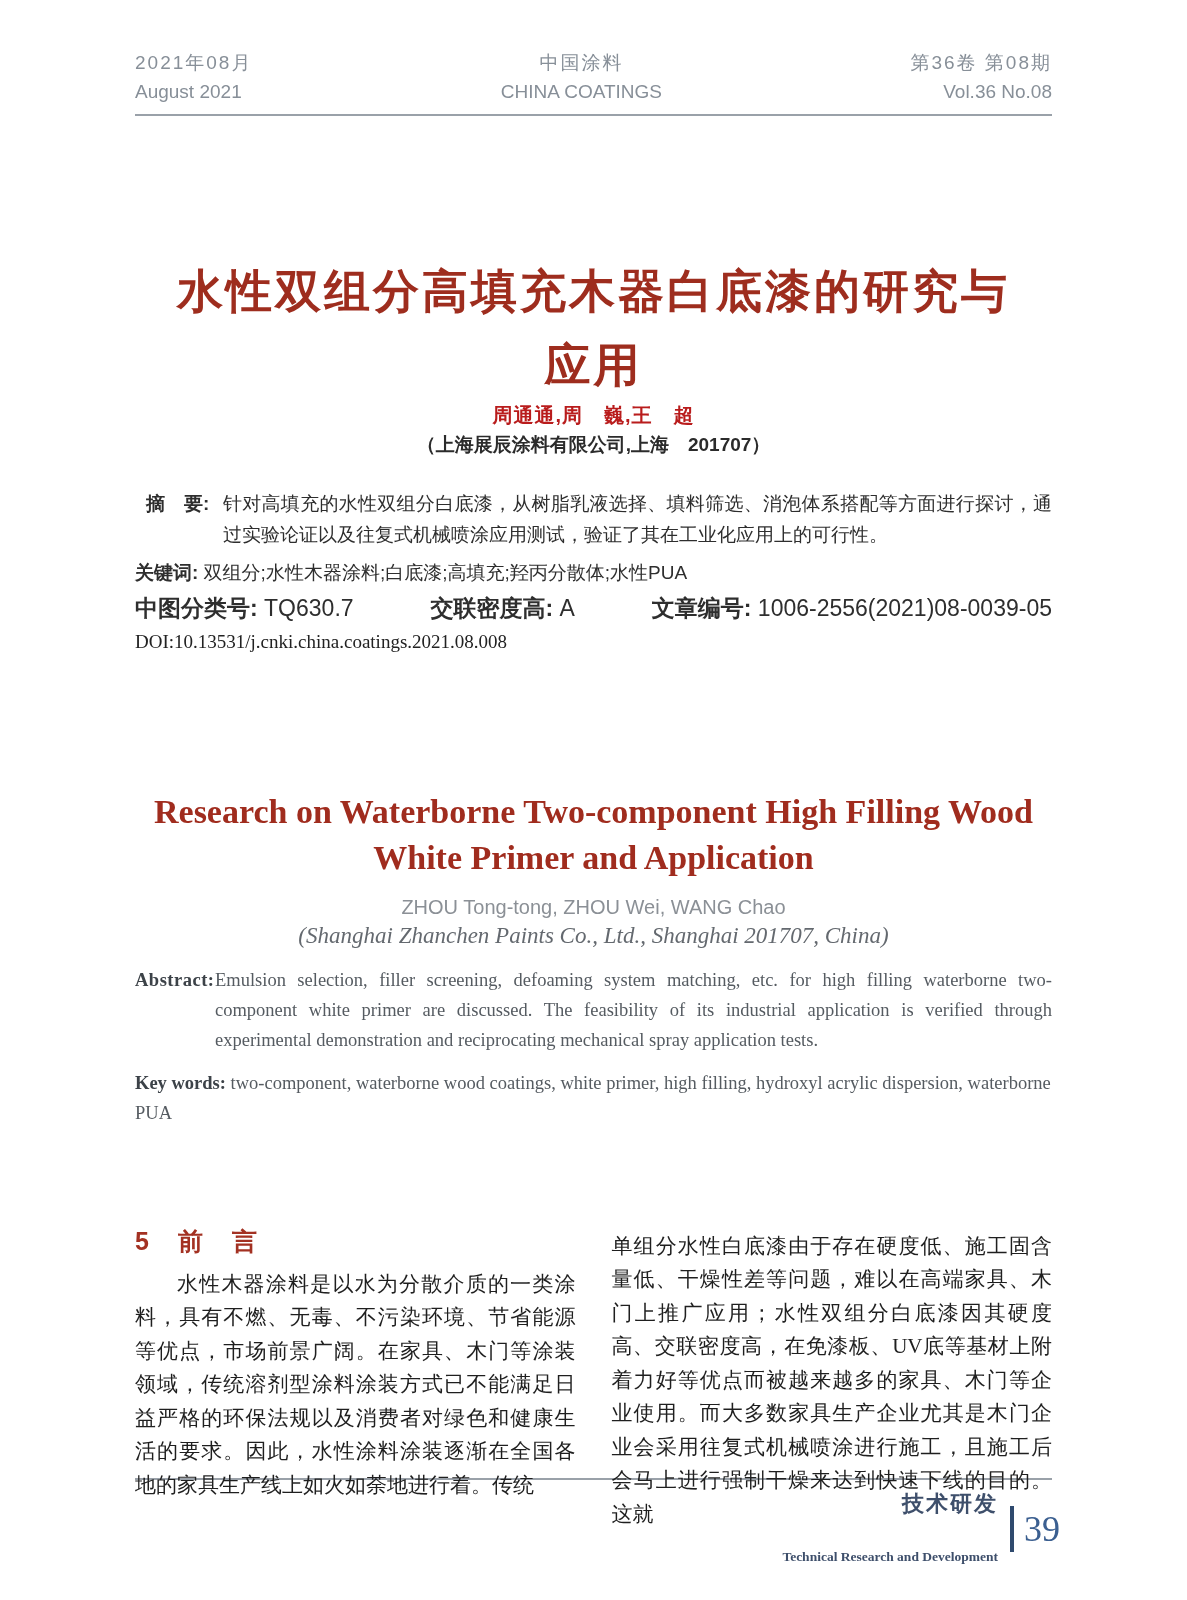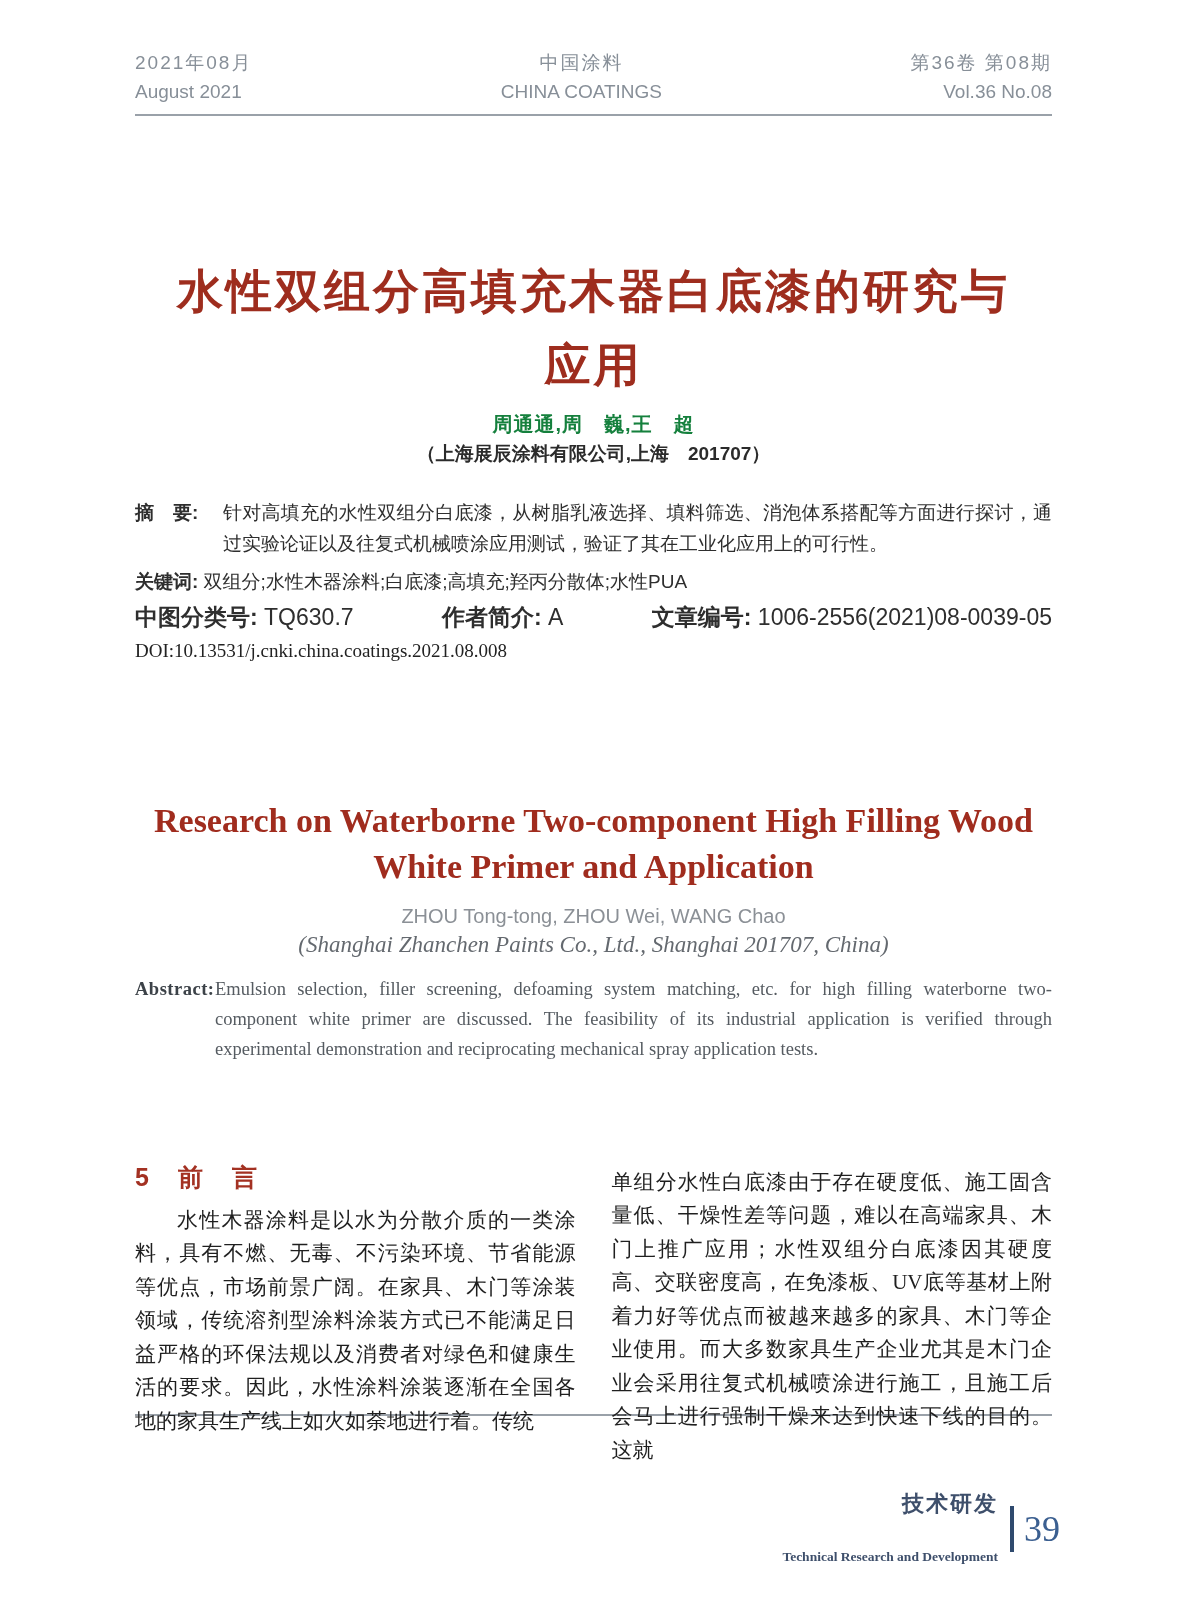--- a/index.html
+++ b/index.html
@@ -32,38 +32,38 @@
 
   
   .title-zh {
     margin-top: 138px;
     text-align: center;
     color: #9e2d1e;
     font-size: 46px; font-weight: bold;
     line-height: 74px; letter-spacing: 3px;
   }
   .authors-zh {
-    margin-top: 9px; text-align: center;
-    font-size: 20px; font-weight: bold; color: #15803d;
+    text-align: center;
+    font-size: 20px; font-weight: bold; color: #b91c1c;
     letter-spacing: 1px;
   }
   .affil-zh {
     margin-top: 3px; text-align: center;
     font-size: 19px; font-weight: bold; color: #2b2b2b;
   }
 
   
   .abs-zh {
     position: relative;
     margin-top: 30px;
     padding-left: 88px;
     font-size: 19px; line-height: 31px;
     text-align: justify;
   }
-  .abs-zh .lbl { position: absolute; left: 0; top: 0; font-weight: bold; }
+  .abs-zh .lbl { position: absolute; left: 11px; top: 0; font-weight: bold; }
   .kw-zh {
     margin-top: 9px;
     font-size: 19px; line-height: 28px;
   }
   .kw-zh .lbl { font-weight: bold; }
   .class-row {
     margin-top: 7px;
     display: flex; justify-content: space-between;
     font-size: 23px; line-height: 28px; gap: 8px;
   }
@@ -206,21 +206,21 @@
     <span class="lbl">关键词:</span>
     <span>双组分;水性木器涂料;白底漆;高填充;羟丙分散体;水性PUA</span>
   </div>
 
   <div class="class-row">
     <span>
       <span class="lbl">中图分类号:</span>
       <span>TQ630.7</span>
     </span>
     <span>
-      <span class="lbl">作者简介:</span>
+      <span class="lbl">交联密度高:</span>
       <span>A</span>
     </span>
     <span>
       <span class="lbl">文章编号:</span>
       <span>1006-2556(2021)08-0039-05</span>
     </span>
   </div>
 
   <div class="doi">DOI:10.13531/j.cnki.china.coatings.2021.08.008</div>
 
@@ -230,20 +230,24 @@
   </h2>
 
   <div class="authors-en">ZHOU Tong-tong, ZHOU Wei, WANG Chao</div>
   <div class="affil-en">(Shanghai Zhanchen Paints Co., Ltd., Shanghai 201707, China)</div>
 
   <div class="abs-en">
     <span class="lbl">Abstract:</span>
     <span>Emulsion selection, filler screening, defoaming system matching, etc. for high filling waterborne two-component white primer are discussed. The feasibility of its industrial application is verified through experimental demonstration and reciprocating mechanical spray application tests.</span>
   </div>
 
+  <div class="kw-en">
+    <span class="lbl">Key words:</span>
+    <span>two-component, waterborne wood coatings, white primer, high filling, hydroxyl acrylic dispersion, waterborne PUA</span>
+  </div>
 
   <div class="columns">
     <div class="col left-col">
       <div class="sec-heading">5　前　言</div>
       <div class="body-par indent">水性木器涂料是以水为分散介质的一类涂料，具有不燃、无毒、不污染环境、节省能源等优点，市场前景广阔。在家具、木门等涂装领域，传统溶剂型涂料涂装方式已不能满足日益严格的环保法规以及消费者对绿色和健康生活的要求。因此，水性涂料涂装逐渐在全国各地的家具生产线上如火如荼地进行着。传统</div>
     </div>
     <div class="col right-col">
       <div class="body-par">单组分水性白底漆由于存在硬度低、施工固含量低、干燥性差等问题，难以在高端家具、木门上推广应用；水性双组分白底漆因其硬度高、交联密度高，在免漆板、UV底等基材上附着力好等优点而被越来越多的家具、木门等企业使用。而大多数家具生产企业尤其是木门企业会采用往复式机械喷涂进行施工，且施工后会马上进行强制干燥来达到快速下线的目的。这就</div>
     </div>
   </div>

